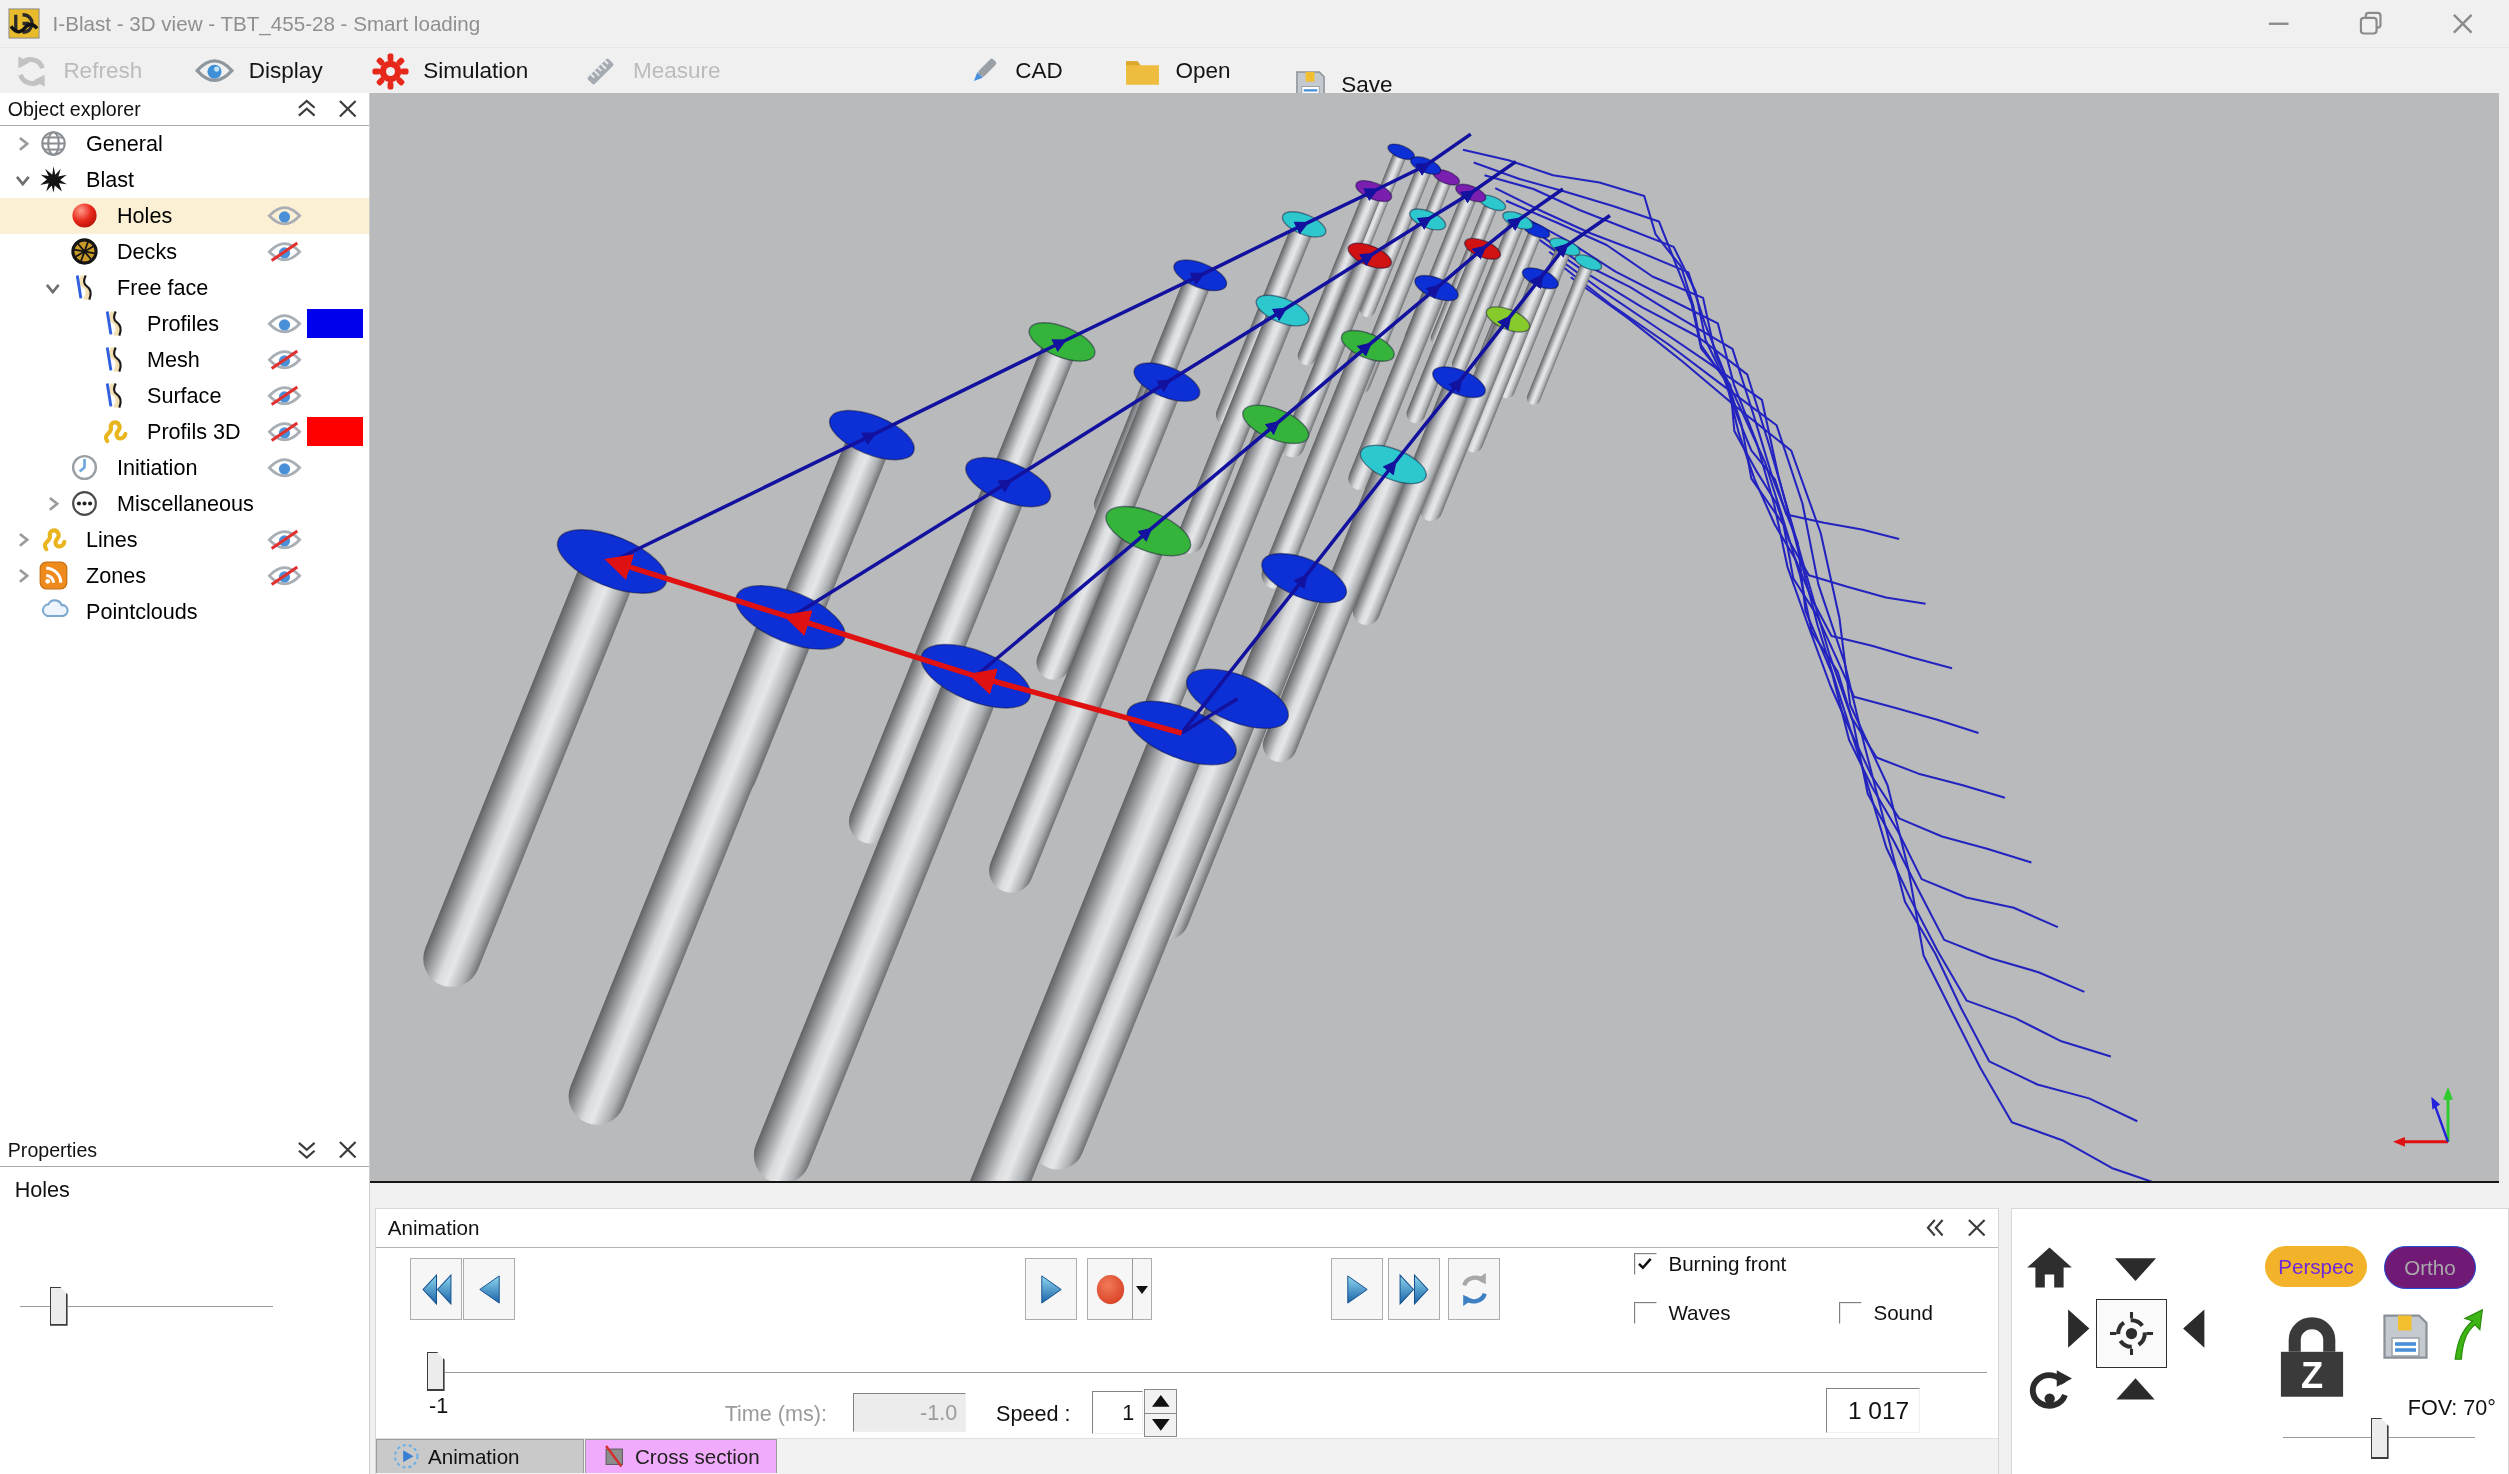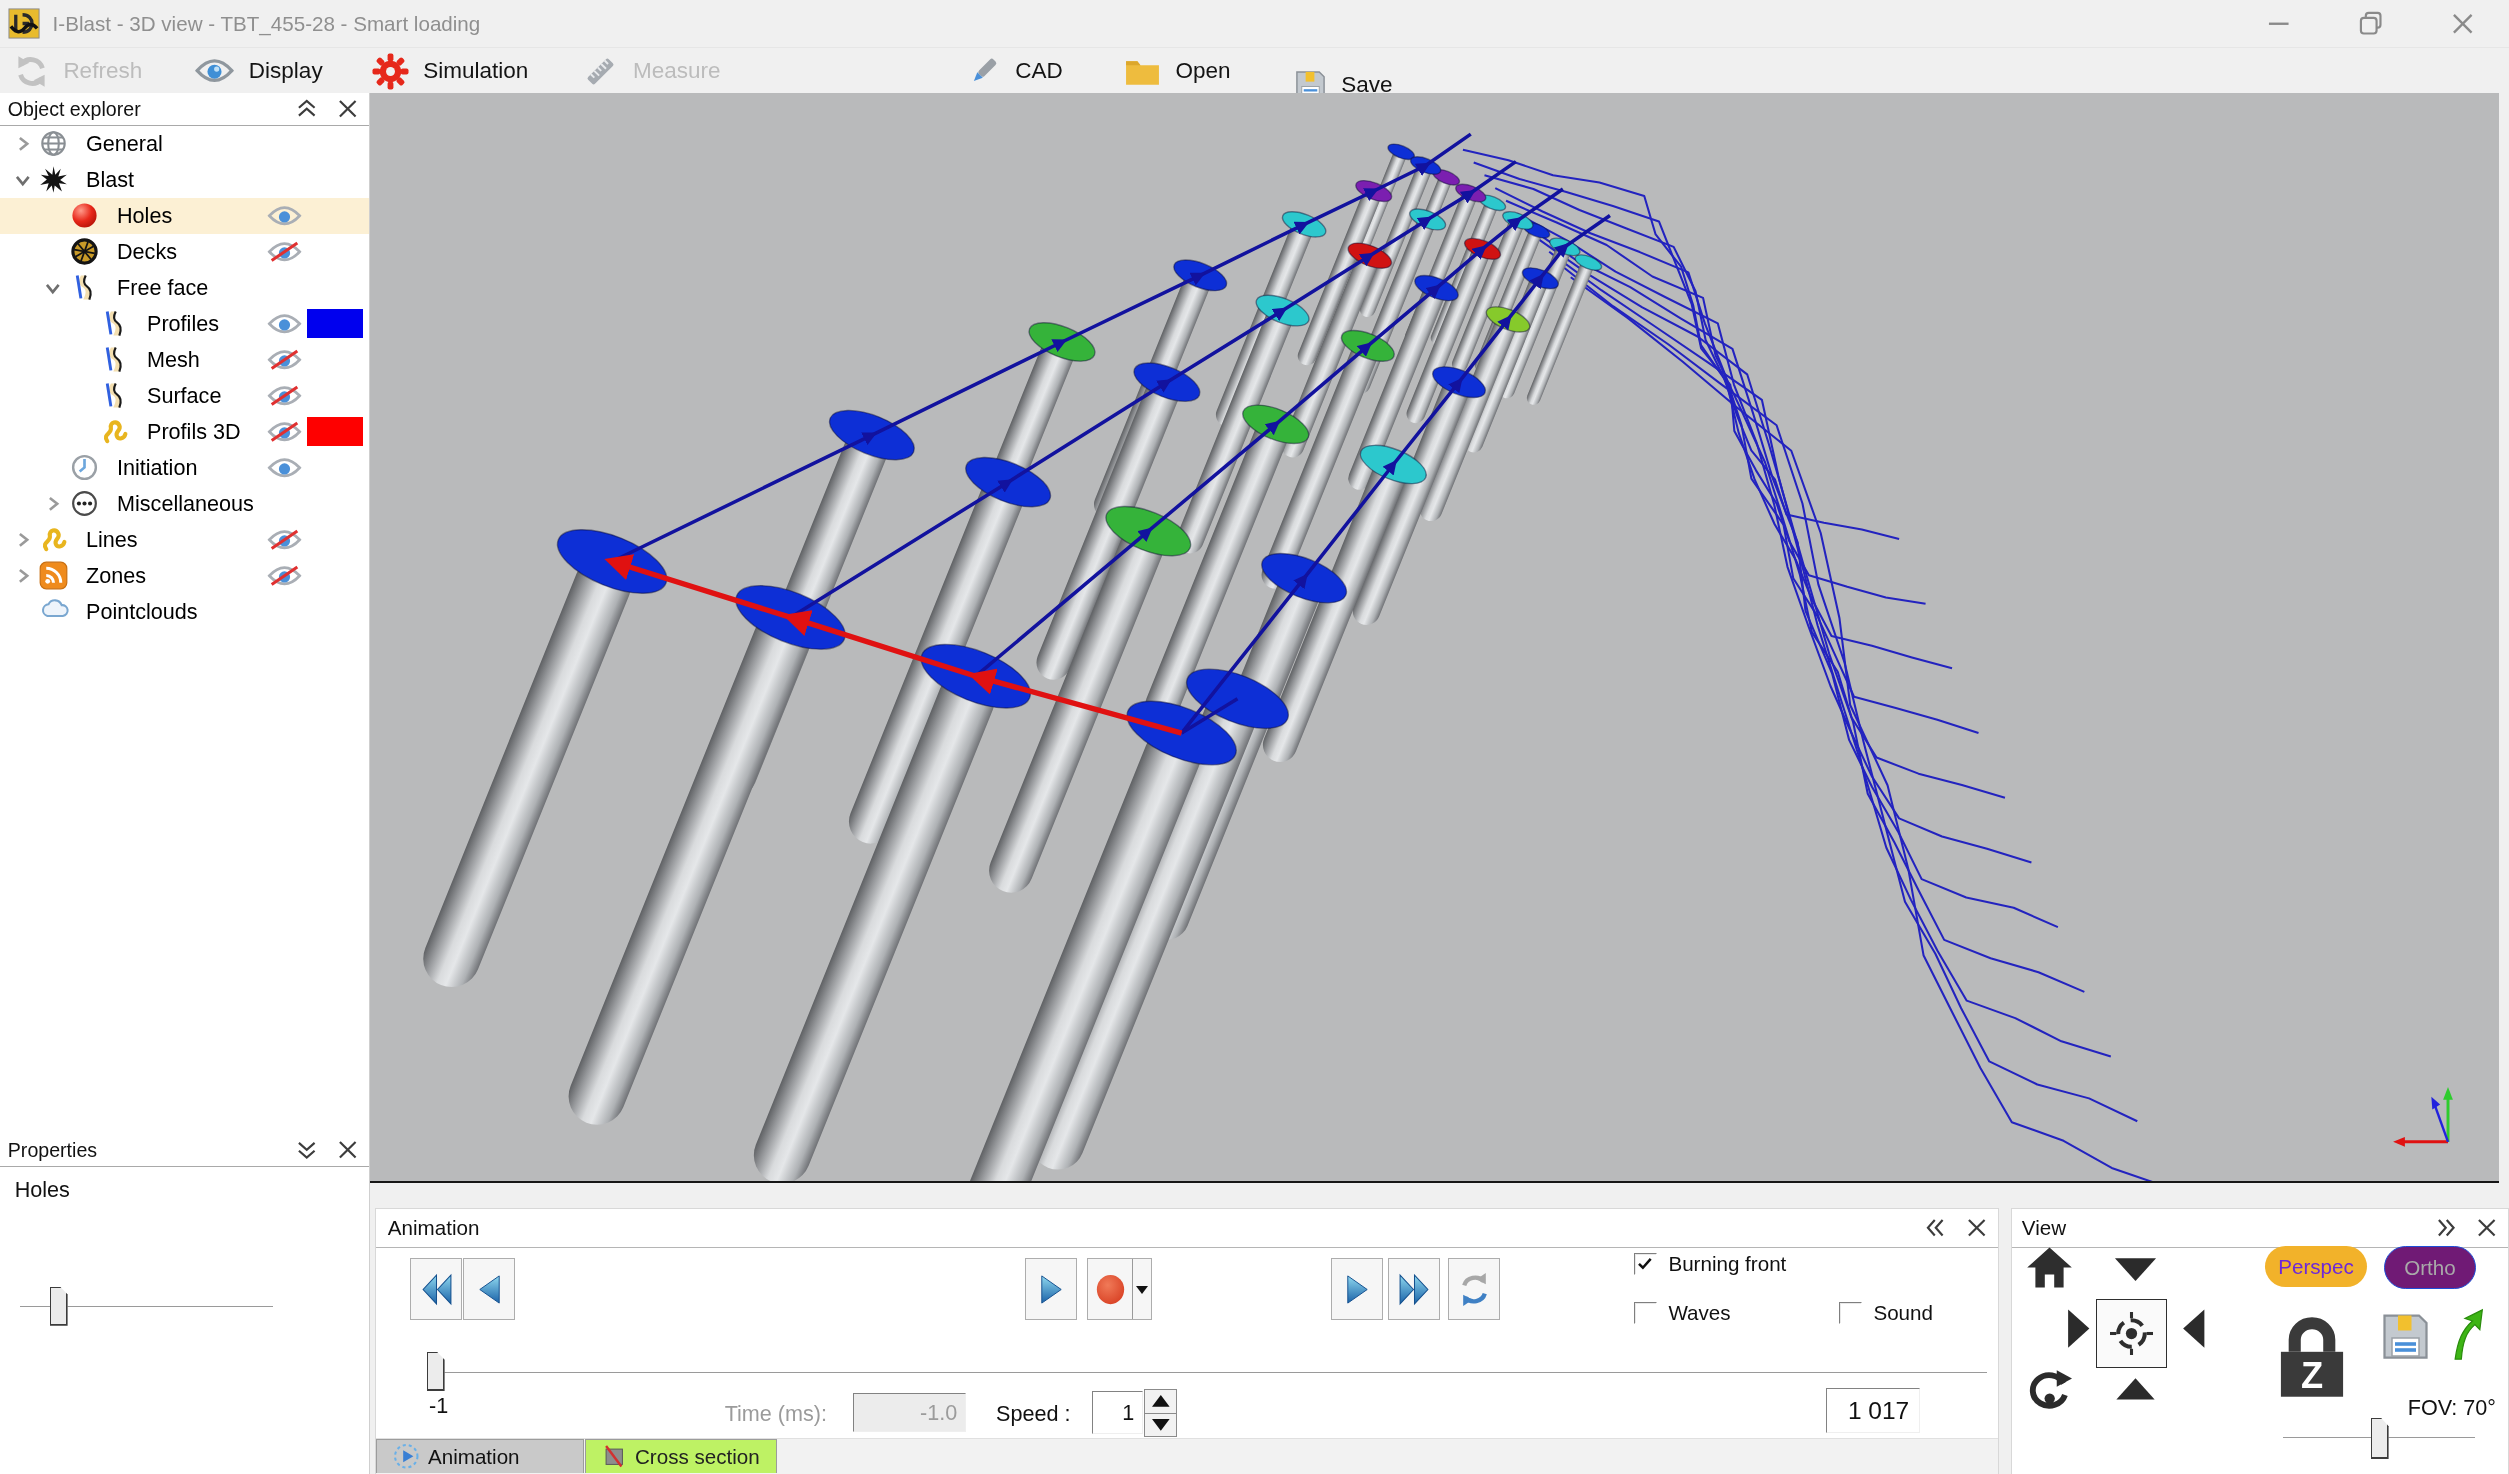--- a/index.html
+++ b/index.html
@@ -47,21 +47,21 @@
   .rec .rsep{width:1px;align-self:stretch;background:#9a9a9a;margin-left:2px}
   .rec .dd{width:17.6px;display:flex;justify-content:center}
   .rec .dd::after{content:"";border:6.9px solid transparent;border-top:8.8px solid #111;margin-top:7.8px}
   .cbrow{position:absolute;display:flex;align-items:center;gap:11.8px;font-size:20.6px}
   .chk{width:20.6px;height:20.6px;background:#fff;border:1px solid;border-color:#7f7f7f #fff #fff #7f7f7f;box-shadow:1px 1px 0 #e9e9e9 inset;display:flex;align-items:center;justify-content:center}
   .sunken{box-sizing:border-box;border:1px solid;border-color:#828282 #efefef #efefef #828282;background:#fff}
   .graylbl{color:#9b9b9b}
   .tabbar{position:absolute;left:0;right:0;bottom:0;height:35px;background:#f2f2f2;border-top:1px solid #e0e0e0}
   .tab{position:absolute;top:0;height:34px;display:flex;align-items:center;gap:8.8px;font-size:20.6px;padding:0 15.7px;box-sizing:border-box;border:1px solid #9c9c9c;border-bottom:none}
   .tab.active{background:#c9c9c9}
-  .tab.inactive{background:#bef264;color:#222}
+  .tab.inactive{background:#f0abfc;color:#222}
   
   .vpanel{position:absolute;left:2011px;top:1208px;width:498px;height:267px;background:#fff;border:1px solid #d8d8d8;box-sizing:border-box}
   .vpanel .hdrrow{height:38px;border-bottom:1px solid #b5b5b5;position:relative;display:flex;align-items:center}
   .vpanel .ptitle{font-size:20.6px;margin-left:9.8px}
   .vicon{position:absolute}
   .pill{position:absolute;height:41px;border-radius:21.6px;display:flex;align-items:center;justify-content:center;font-size:20.6px}
   .pill.on{background:#f2b22a;color:#6d28d9}
   .pill.off{background:#701a75;color:#a9a9a9;border:1px solid #1d4ed8}
   .fovlbl{position:absolute;font-size:21.6px;color:#111}
   .tbtn{position:absolute;background:#fafafa;border:1px solid #2f2f2f;display:flex;align-items:center;justify-content:center;box-sizing:border-box}
@@ -803,37 +803,20 @@
             <rect x="4" y="5" width="16" height="15" fill="#8d8d8d" stroke="#5a5a5a"></rect>
             <line x1="4" y1="2" x2="19" y2="22" stroke="#d23030" stroke-width="2.4"></line>
           </svg>
         </span>
       <span>Cross section</span>
     </div>
   </div>
 </div>
 
 <div class="vpanel">
-  <div class="hdrrow">
-    <span class="ptitle">View</span>
-    <span class="hicons" style="height:38px">
-      <span class="hicon">
-        <svg viewBox="0 0 24 24" fill="none" stroke="#3c3c3c" stroke-width="2.2">
-            <polyline points="5,4 12,12 5,20"></polyline>
-            <polyline points="13,4 20,12 13,20"></polyline>
-          </svg>
-      </span>
-      <span class="hicon">
-        <svg viewBox="0 0 24 24" stroke="#3c3c3c" stroke-width="2.2">
-            <line x1="4" y1="4" x2="20" y2="20"></line>
-            <line x1="20" y1="4" x2="4" y2="20"></line>
-          </svg>
-      </span>
-    </span>
-  </div>
 
   <span class="vicon" style="left:13.7px;top:37px">
       <svg width="47" height="43" viewBox="0 0 40 36">
         <path d="M20 1 L39 18 H32 V35 H24 V24 H16 V35 H8 V18 H1 Z" fill="#2e2e2e"></path>
       </svg>
     </span>
   <span class="vicon" style="left:100px;top:47px">
       <svg width="47" height="27.4" viewBox="0 0 40 24">
         <polygon points="2,2 38,2 20,22" fill="#2b2b2b"></polygon>
       </svg>

